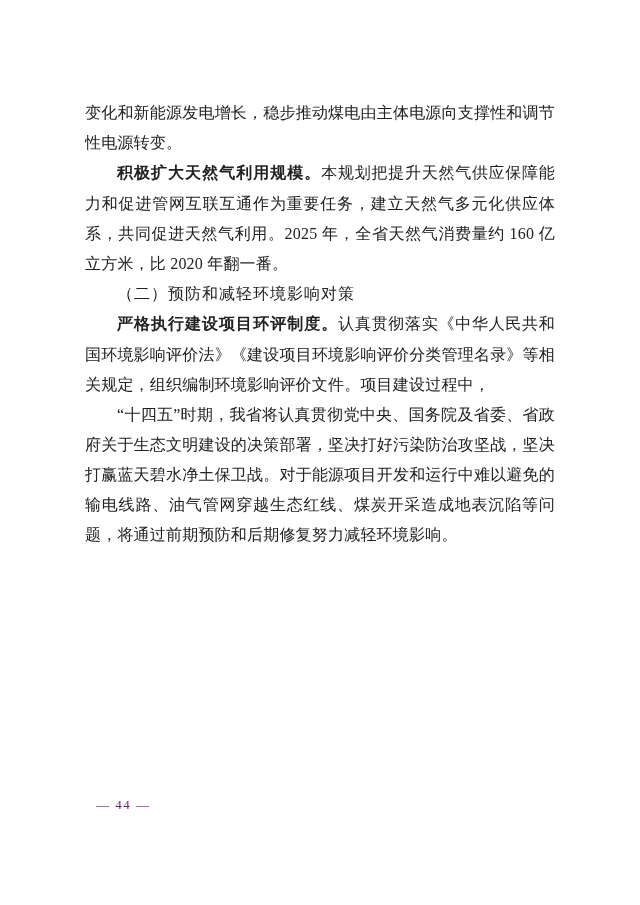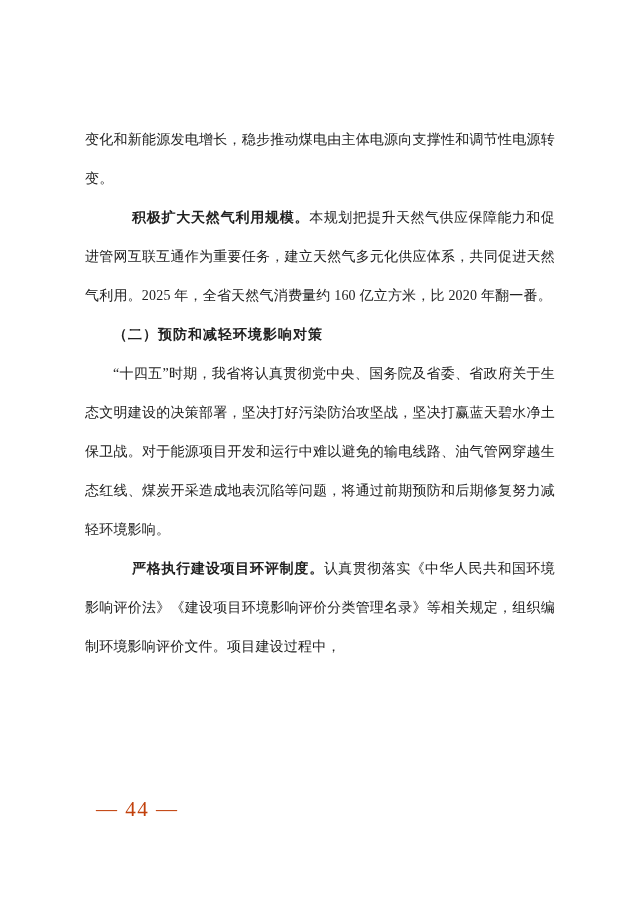--- a/index.html
+++ b/index.html
@@ -12,60 +12,59 @@
     width: 640px;
     height: 905px;
     background: #ffffff;
     overflow: hidden;
     font-family: "Liberation Serif", "DejaVu Serif", serif;
     color: #212121;
   }
   .text-block {
     position: absolute;
     left: 85px;
-    top: 120px;
+    top: 98px;
     width: 470px;
-    font-size: 14px;
-    line-height: 39px;
+    font-size: 16px;
+    line-height: 30px;
     text-align: justify;
     text-justify: inter-ideograph;
     letter-spacing: 0.2px;
   }
   .text-block p {
     margin: 0;
     padding: 0;
   }
   .indent {
     text-indent: 2em;
   }
   .lead {
     font-weight: 700;
-    font-family: Liberation Serif, serif;
+    font-family: Liberation Mono, monospace;
     letter-spacing: 0.5px;
-    margin-left: 19px;
   }
   .section-heading {
-    font-weight: 700;
+    font-weight: 400;
     text-indent: 2em;
     letter-spacing: 1px;
   }
   .footer {
     position: absolute;
     left: 96px;
     top: 797px;
-    font-size: 21px;
+    font-size: 13px;
     letter-spacing: 1.5px;
-    color: #c2410c;
+    color: #701a75;
   }
 </style>
 </head>
 <body>
 
 <div class="page">
   <div class="text-block">
     <p><span>变化和新能源发电增长，稳步推动煤电由主体电源向支撑性和调节性电源转变。</span></p>
     <p class="indent"><span class="lead">积极扩大天然气利用规模。</span><span>本规划把提升天然气供应保障能力和促进管网互联互通作为重要任务，建立天然气多元化供应体系，共同促进天然气利用。2025 年，全省天然气消费量约 160 亿立方米，比 2020 年翻一番。</span></p>
     <p class="section-heading"><span>（二）预防和减轻环境影响对策</span></p>
+    <p class="indent"><span class="lead">严格执行建设项目环评制度。</span><span>认真贯彻落实《中华人民共和国环境影响评价法》《建设项目环境影响评价分类管理名录》等相关规定，组织编制环境影响评价文件。项目建设过程中，</span></p>
     <p class="indent"><span>“十四五”时期，我省将认真贯彻党中央、国务院及省委、省政府关于生态文明建设的决策部署，坚决打好污染防治攻坚战，坚决打赢蓝天碧水净土保卫战。对于能源项目开发和运行中难以避免的输电线路、油气管网穿越生态红线、煤炭开采造成地表沉陷等问题，将通过前期预防和后期修复努力减轻环境影响。</span></p>
-    <p class="indent"><span class="lead">严格执行建设项目环评制度。</span><span>认真贯彻落实《中华人民共和国环境影响评价法》《建设项目环境影响评价分类管理名录》等相关规定，组织编制环境影响评价文件。项目建设过程中，</span></p>
   </div>
   <div class="footer">— 44 —</div>
 </div>
 
 </body></html>

